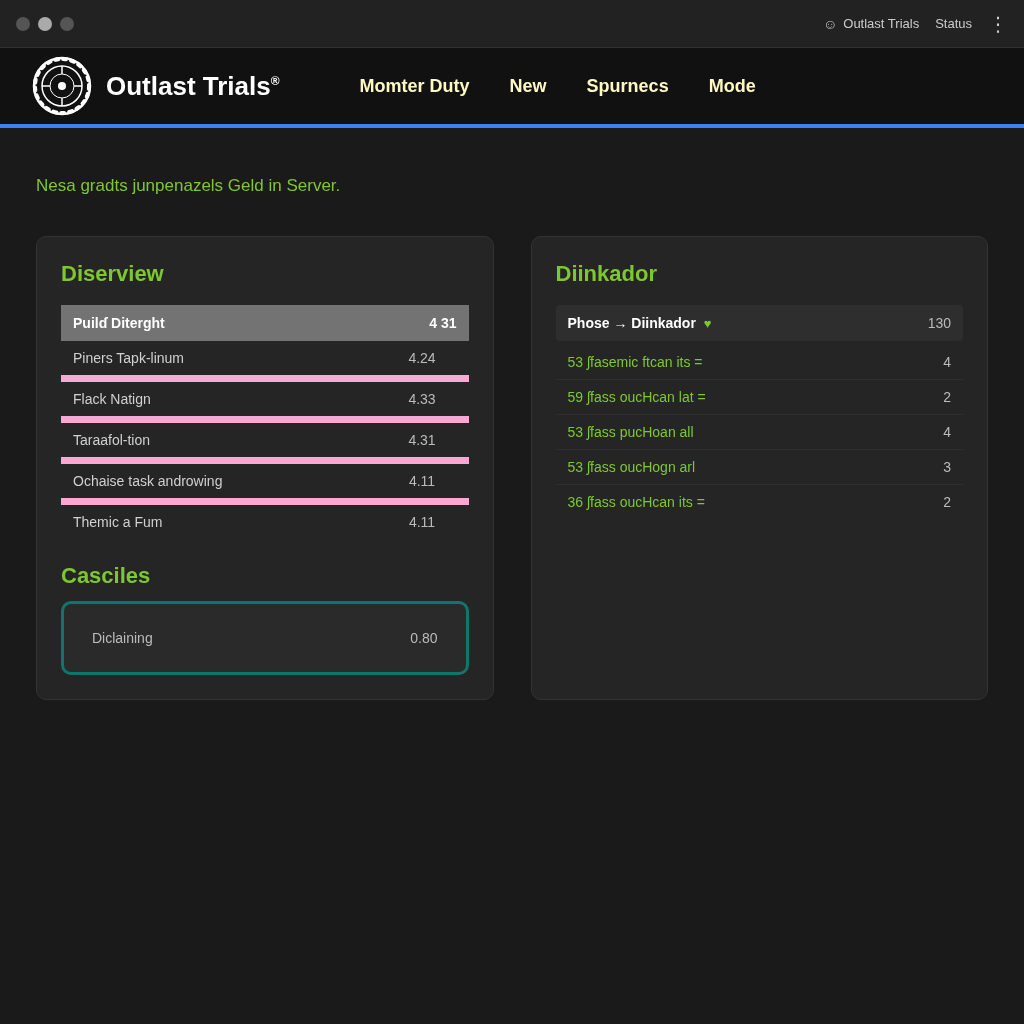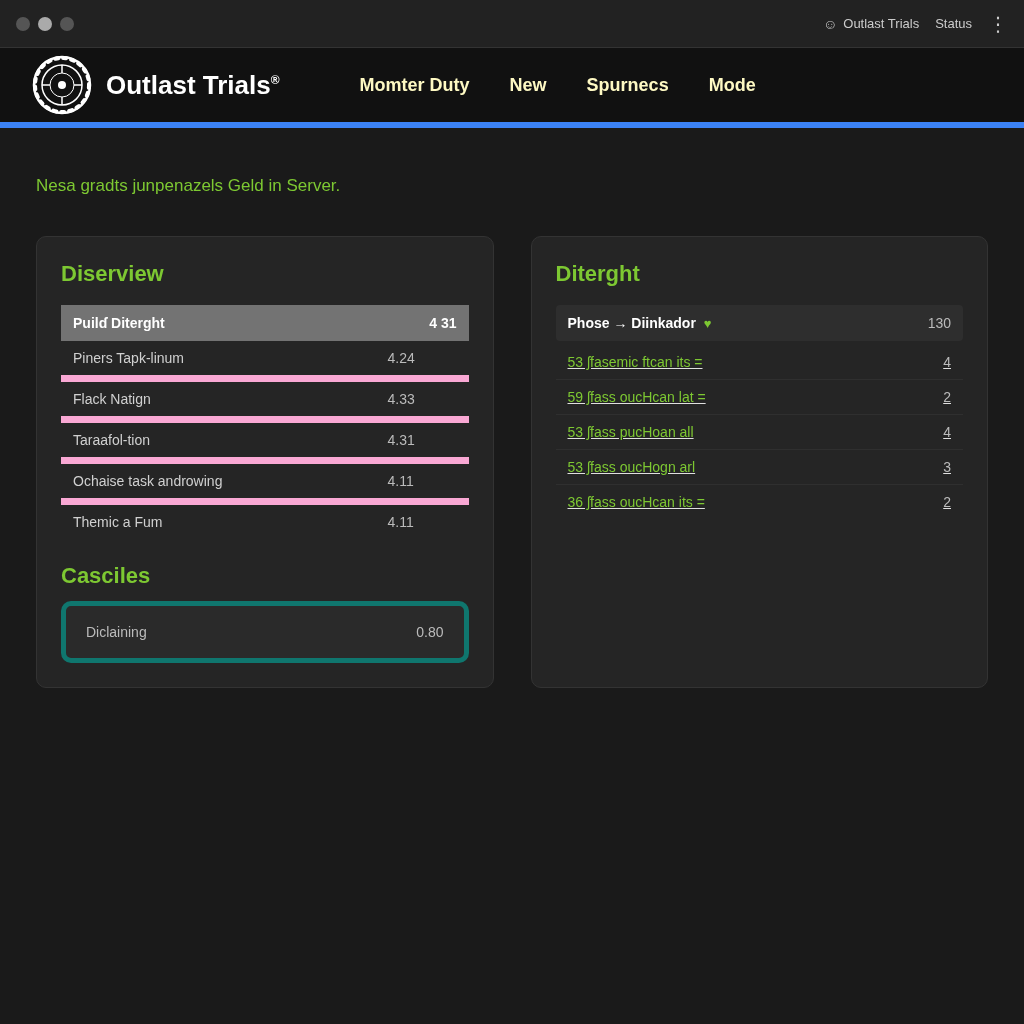--- a/index.html
+++ b/index.html
@@ -62,21 +62,21 @@
     }
 
     
     .navbar {
       background: #111;
       height: 80px;
       display: flex;
       align-items: center;
       padding: 0 32px;
       gap: 40px;
-      border-bottom: 6px solid #3b82f6;
+      border-bottom: 4px solid #3b82f6;
     }
 
     .brand {
       display: flex;
       align-items: center;
       gap: 14px;
       margin-right: 40px;
     }
 
     .brand-logo {
@@ -172,21 +172,21 @@
     }
 
     .card-table tbody tr td {
       padding: 9px 12px;
       font-size: 14px;
       color: #d0d0d0;
       border-bottom: 7px solid #f9a8d4;
     }
 
     .card-table tbody tr td.right {
-      text-align: left;
+      text-align: center;
       color: #bbb;
     }
 
     .card-table tbody tr:last-child td {
       border-bottom: none;
     }
 
     
     .resource-header {
       display: flex;
@@ -214,21 +214,20 @@
       color: #bbb;
       font-size: 14px;
     }
 
     .resource-row {
       display: flex;
       align-items: flex-start;
       padding: 9px 12px;
       border-bottom: 1px solid #2f2f2f;
       gap: 8px;
-      text-decoration: underline;
     }
 
     .resource-row:last-child {
       border-bottom: none;
     }
 
     .resource-row-text {
       color: #7dc832;
       font-size: 14px;
       flex: 1;
@@ -353,30 +352,30 @@
           </tr>
           <tr>
             <td>Themic a Fum</td>
             <td class="right">4.11</td>
           </tr>
         </tbody>
       </table>
 
       <div class="section-label">Casciles</div>
 
-      <div class="card" style="padding: 8px; background: #2a2a2a; border: 5px solid #0f766e;">
+      <div class="card" style="padding: 16px; background: #2a2a2a; border: 3px solid #0f766e;">
         <div class="casciles-row">
           <span class="casciles-label">Diclaining</span>
           <span class="casciles-val">0.80</span>
         </div>
       </div>
     </div>
 
     <div class="card">
-      <div class="card-title">Diterght</div>
+      <div class="card-title">Diinkador</div>
 
       <div class="resource-header">
         <span class="resource-header-label">Phose → Diinkador</span>
         <span class="resource-header-icon">♥</span>
         <span class="resource-header-num">130</span>
       </div>
 
       <div>
         <div class="resource-row">
           <span class="resource-row-text">53 ʃfasemic ftcan its =</span>

